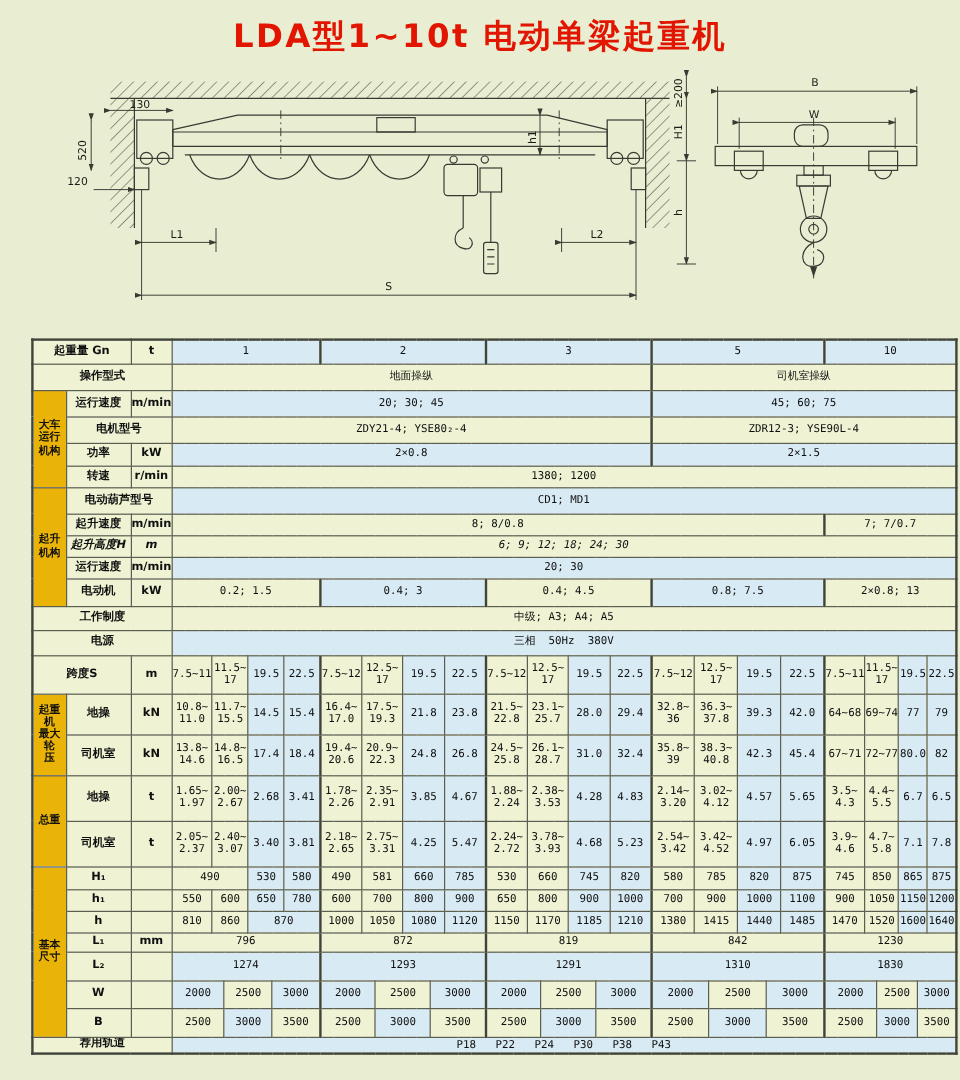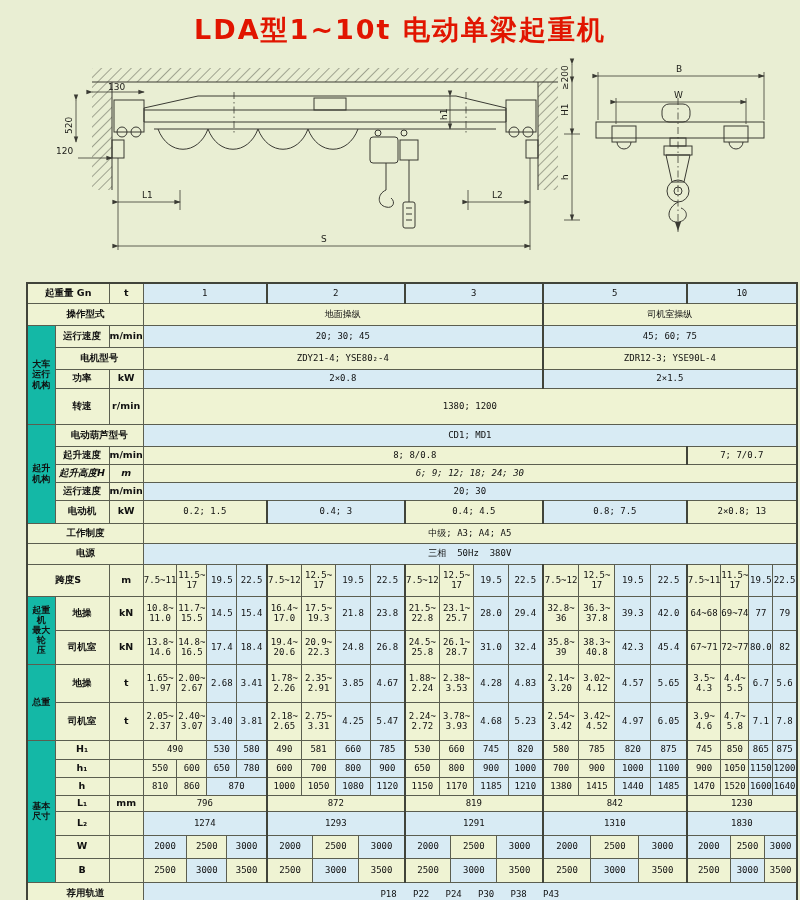--- a/index.html
+++ b/index.html
@@ -7,21 +7,21 @@
   .title{padding-top:12px;text-align:center;font-size:27px;font-weight:bold;letter-spacing:2px;color:#e11500;font-family:"DejaVu Sans",sans-serif;}
   .drawing-wrap{position:relative;width:760px;height:228px;margin:2px 0 0 20px;}
   svg{display:block;}
   .dr{stroke:#3a3a33;stroke-width:1;fill:none;}
   .dim{stroke:#3a3a33;stroke-width:0.8;fill:none;}
   .dash{stroke:#3a3a33;stroke-width:0.8;fill:none;stroke-dasharray:7 3 1.5 3;}
   svg text{fill:#1c1c18;font-size:9px;font-family:"DejaVu Sans",sans-serif;}
   table{border-collapse:collapse;table-layout:fixed;margin:4px 0 0 26px;border:2px solid #41443a;}
   td{border:1px solid #5b5e50;text-align:center;vertical-align:middle;padding:0;font-size:9px;line-height:1.12;color:#101010;white-space:pre-wrap;overflow:hidden;font-family:"DejaVu Sans Mono","DejaVu Sans",monospace;}
   td.L{background:#eff3d3;font-weight:bold;font-size:9.5px;font-family:"DejaVu Sans",sans-serif;}
-  td.V{background:#14b8a6;font-weight:bold;font-size:9px;font-family:"DejaVu Sans",sans-serif;}
+  td.V{background:#eab308;font-weight:bold;font-size:9px;font-family:"DejaVu Sans",sans-serif;}
   td.y{background:#eff3d3;}
   td.b{background:#d8ebf4;}
   td.gl{border-left:2px solid #41443a;}
 </style>
 </head>
 <body>
 
 <div class="title" style="color: rgb(225, 21, 0);">LDA型1~10t 电动单梁起重机</div>
 
 <div class="drawing-wrap">
@@ -234,21 +234,21 @@
         <td colspan="2" class="L">电机型号</td>
         <td colspan="36" class="y">ZDY21-4; YSE80₂-4</td>
         <td colspan="24" class="y gl">ZDR12-3; YSE90L-4</td>
       </tr>
       <tr style="height: 19px; margin-top: 39px;">
         <td class="L">功率</td>
         <td class="L">kW</td>
         <td colspan="36" class="b">2×0.8</td>
         <td colspan="24" class="b gl">2×1.5</td>
       </tr>
-      <tr style="height: 36px;">
+      <tr style="height: 18px;">
         <td class="L">转速</td>
         <td class="L">r/min</td>
         <td colspan="60" class="y">1380; 1200</td>
       </tr>
       <tr style="height: 22px;">
         <td rowspan="5" class="V">起升
 机构</td>
         <td colspan="2" class="L">电动葫芦型号</td>
         <td colspan="60" class="b">CD1; MD1</td>
       </tr>
@@ -407,21 +407,21 @@
 3.20</td>
         <td colspan="3" class="y">3.02~
 4.12</td>
         <td colspan="3" class="b">4.57</td>
         <td colspan="3" class="b">5.65</td>
         <td colspan="3" class="y gl">3.5~
 4.3</td>
         <td colspan="3" class="y">4.4~
 5.5</td>
         <td colspan="3" class="b">6.7</td>
-        <td colspan="3" class="b">5.6</td>
+        <td colspan="3" class="b">6.5</td>
       </tr>
       <tr style="height: 38px;">
         <td class="L">司机室</td>
         <td class="L">t</td>
         <td colspan="3" class="y">2.05~
 2.37</td>
         <td colspan="3" class="y">2.40~
 3.07</td>
         <td colspan="3" class="b">3.40</td>
         <td colspan="3" class="b">3.81</td>
@@ -571,18 +571,18 @@
         <td colspan="4" class="y gl">2500</td>
         <td colspan="4" class="b">3000</td>
         <td colspan="4" class="y">3500</td>
         <td colspan="4" class="y gl">2500</td>
         <td colspan="4" class="b">3000</td>
         <td colspan="4" class="y">3500</td>
         <td colspan="4" class="y gl">2500</td>
         <td colspan="4" class="b">3000</td>
         <td colspan="4" class="y">3500</td>
       </tr>
-      <tr style="height: 24px; margin-top: 43px;">
+      <tr style="height: 14px; margin-top: 43px;">
         <td colspan="3" class="L">荐用轨道</td>
         <td colspan="60" class="b">P18   P22   P24   P30   P38   P43</td>
       </tr>
     </tbody>
 </table>
 
 </body></html>

